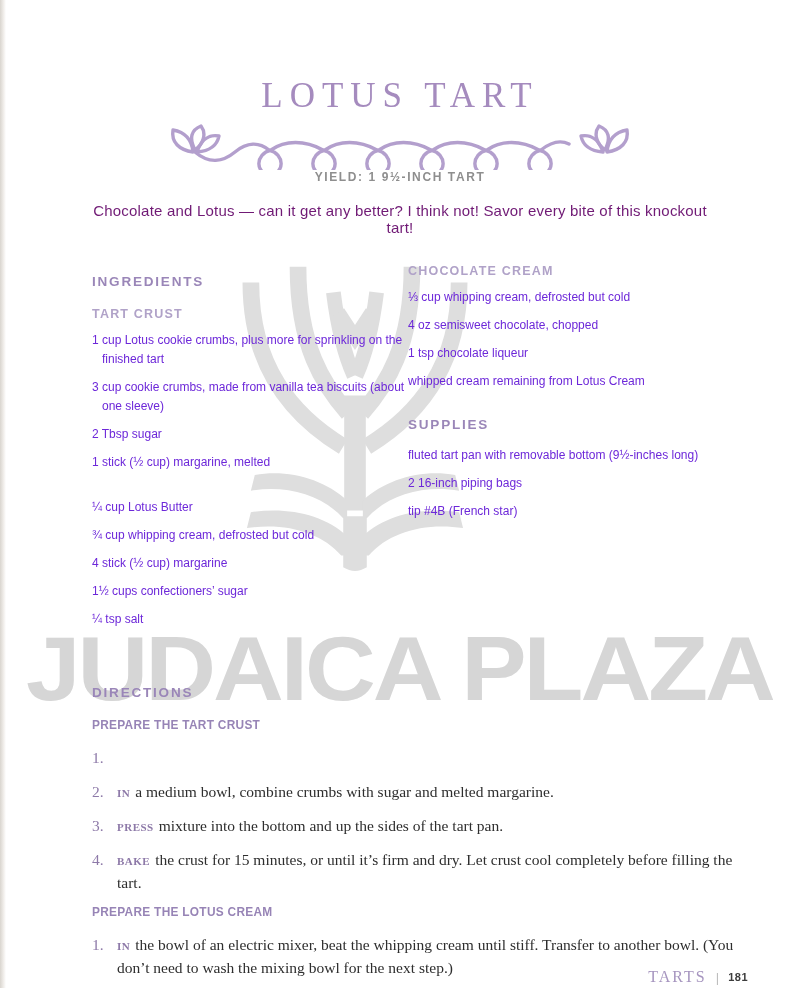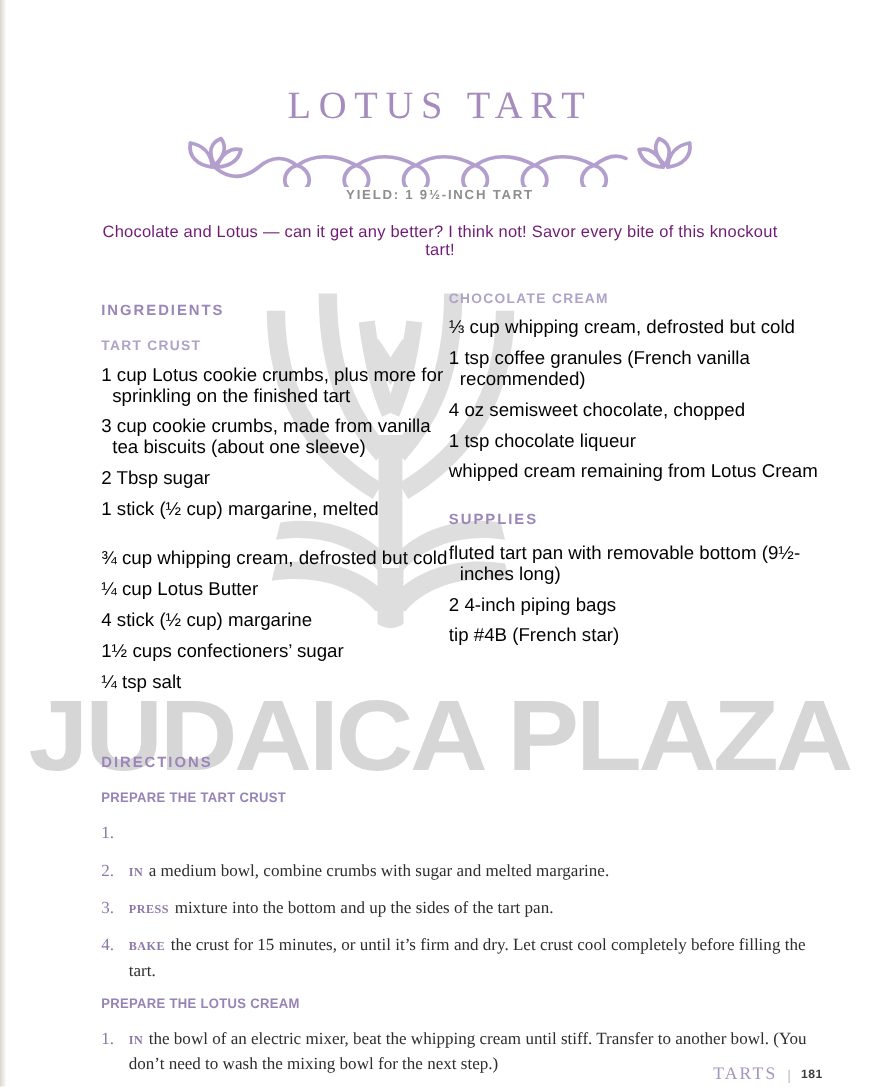--- a/index.html
+++ b/index.html
@@ -28,21 +28,21 @@
   .yield { font-size:12px; font-weight:bold; letter-spacing:1.6px; color:#8e8e8e; }
   .desc { margin:18px auto 0; max-width:620px; font-size:15px; color:#701a75; letter-spacing:0.2px; }
 
   
   .columns { display:flex; margin-top:38px; padding:0 52px 0 92px; }
   .col-left { width:316px; flex:0 0 316px; }
   .col-right { flex:1; margin-top:-10px; }
   h2.sect { font-size:13.5px; font-weight:bold; letter-spacing:1.8px; color:#9a86b8; margin-bottom:18px; }
   h3.group { font-size:12.5px; font-weight:bold; letter-spacing:1.2px; color:#b0a2c8; margin-bottom:10px; }
   .group-block { margin-bottom:26px; }
-  .ing-item { font-size:17px; line-height:19px; color:#000000; margin-bottom:9px;
+  .ing-item { font-size:12px; line-height:19px; color:#6d28d9; margin-bottom:9px;
     padding-left:10px; text-indent:-10px; }
   .col-right h2.sect { margin-top:24px; margin-bottom:14px; }
 
   
   .directions { margin-top:30px; padding:0 52px 0 92px; }
   .dir-section { }
   h4.prep { font-size:12.5px; font-weight:bold; letter-spacing:0.3px; color:#9784b6;
     transform:scaleX(0.95); transform-origin:left; margin-bottom:14px; }
   ol.steps { list-style:none; }
   ol.steps li { display:flex; font-family:"Liberation Serif", serif; font-size:15.5px;
@@ -128,42 +128,41 @@
 
         <div class="group-block">
           <h3 class="group">TART CRUST</h3>
           <div class="ing-item">1 cup Lotus cookie crumbs, plus more for sprinkling on the finished tart</div>
           <div class="ing-item">3 cup cookie crumbs, made from vanilla tea biscuits (about one sleeve)</div>
           <div class="ing-item">2 Tbsp sugar</div>
           <div class="ing-item">1 stick (½ cup) margarine, melted</div>
         </div>
 
         <div class="group-block">
+          <div class="ing-item">¼ cup Lotus Butter</div>
           <div class="ing-item">¾ cup whipping cream, defrosted but cold</div>
-          <div class="ing-item">¼ cup Lotus Butter</div>
           <div class="ing-item">4 stick (½ cup) margarine</div>
           <div class="ing-item">1½ cups confectioners’ sugar</div>
           <div class="ing-item">¼ tsp salt</div>
         </div>
       </div>
 
       <div class="col-right">
         <div class="group-block">
           <h3 class="group">CHOCOLATE CREAM</h3>
           <div class="ing-item">⅓ cup whipping cream, defrosted but cold</div>
-          <div class="ing-item">1 tsp coffee granules (French vanilla recommended)</div>
           <div class="ing-item">4 oz semisweet chocolate, chopped</div>
           <div class="ing-item">1 tsp chocolate liqueur</div>
           <div class="ing-item">whipped cream remaining from Lotus Cream</div>
         </div>
 
         <h2 class="sect">SUPPLIES</h2>
         <div>
           <div class="ing-item">fluted tart pan with removable bottom (9½-inches long)</div>
-          <div class="ing-item">2 4-inch piping bags</div>
+          <div class="ing-item">2 16-inch piping bags</div>
           <div class="ing-item">tip #4B (French star)</div>
         </div>
       </div>
     </section>
 
     <section class="directions">
       <h2 class="sect">DIRECTIONS</h2>
 
       <div class="dir-section">
         <h4 class="prep">PREPARE THE TART CRUST</h4>

